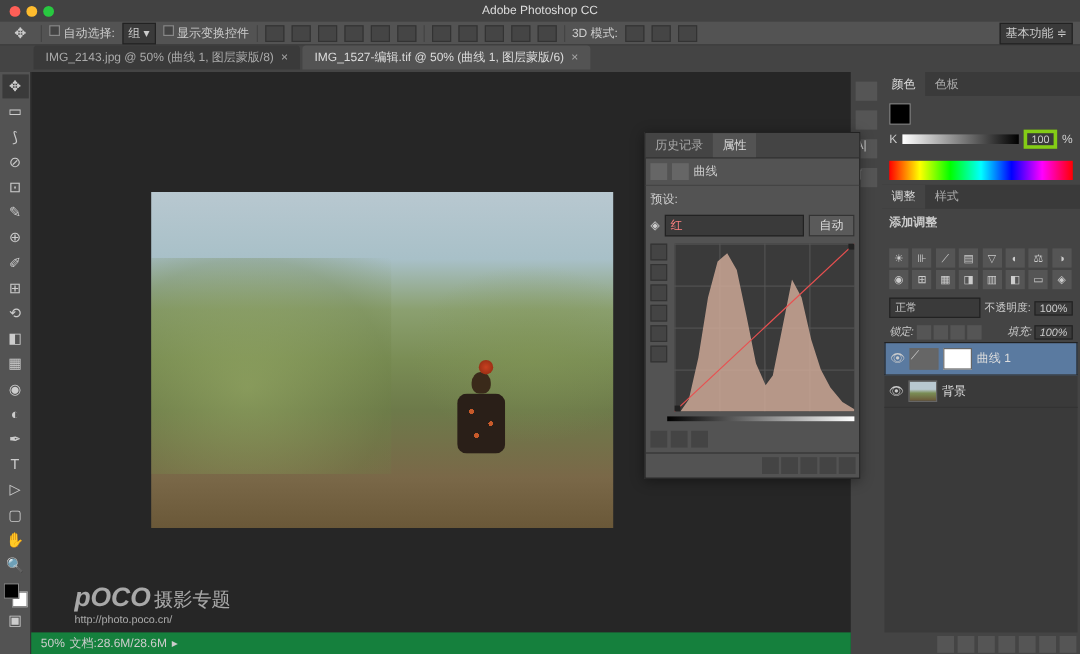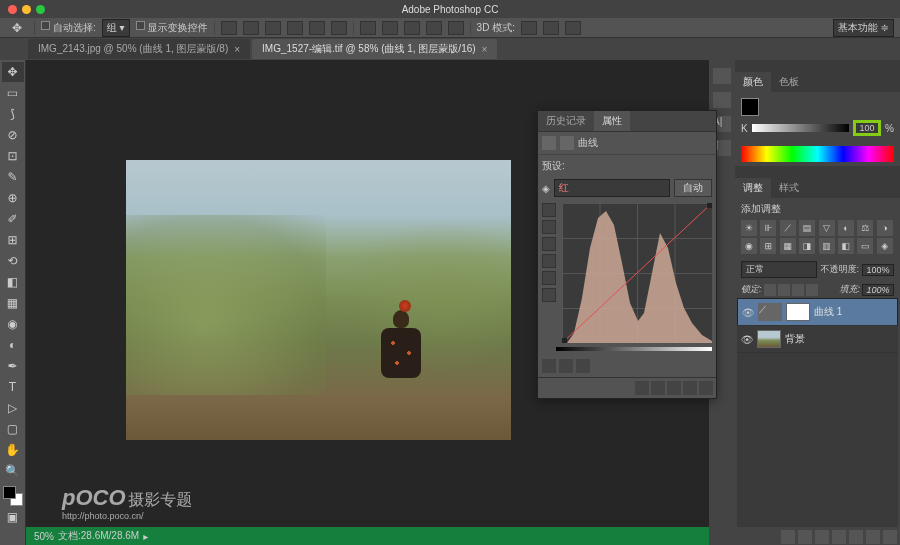--- a/index.html
+++ b/index.html
@@ -11,21 +11,21 @@
 .yellow{background:#febc2e;}
 .green{background:#28c840;}
 .title{position:absolute;left:50%;transform:translateX(-50%);color:#ddd;font-size:10px;}
 .optbar{height:20px;background:#535353;display:flex;align-items:center;padding:0 6px;gap:6px;border-bottom:1px solid #333;}
 .sel{background:#3a3a3a;border:1px solid #222;color:#ccc;font-size:10px;padding:1px 4px;}
 .chk{display:flex;gap:3px;}
 .chkbox{width:9px;height:9px;border:1px solid #888;background:#444;}
 .sep{width:1px;height:14px;background:#444;}
 .iconbtn{width:16px;height:14px;background:#454545;border:1px solid #333;}
 .right-opt{margin-left:auto;display:flex;align-items:center;gap:6px;}
-.tabbar{height:22px;background:#444;display:flex;align-items:center;padding-left:28px;}
+.tabbar{height:22px;background:#444;display:flex;align-items:flex-start;padding-left:28px;}
 .tab{padding:3px 10px;background:#3a3a3a;color:#aaa;font-size:10px;margin-right:2px;border-top-left-radius:3px;border-top-right-radius:3px;display:flex;align-items:center;gap:6px;}
 .tab.active{background:#535353;color:#ddd;}
 .tab-x{color:#aaa;}
 .main{display:flex;height:487px;}
 .toolcol{width:26px;background:#535353;border-right:1px solid #333;display:flex;flex-direction:column;align-items:center;padding-top:2px;gap:1px;}
 .tool{width:22px;height:20px;display:flex;align-items:center;justify-content:center;color:#ccc;font-size:12px;cursor:pointer;}
 .tool.active{background:#3a3a3a;}
 .swatch{position:relative;width:20px;height:20px;margin-top:4px;}
 .swatch .fg{position:absolute;top:0;left:0;width:13px;height:13px;background:#000;border:1px solid #888;}
 .swatch .bg{position:absolute;bottom:0;right:0;width:13px;height:13px;background:#fff;border:1px solid #888;}
@@ -57,31 +57,31 @@
 .curve-line{stroke:#e85050;stroke-width:1;fill:none;}
 .curve-bottom{display:flex;padding:4px;gap:3px;align-items:center;}
 .eyedrop{width:14px;height:14px;background:#444;}
 .bottom-strip{height:4px;margin:0 4px 4px 18px;background:linear-gradient(to right,#000,#fff);}
 .panel-footer{display:flex;justify-content:flex-end;padding:3px;gap:2px;border-top:1px solid #333;}
 .pf-ic{width:14px;height:14px;background:#444;}
 .midcol{width:26px;background:#444;display:flex;flex-direction:column;align-items:center;padding-top:8px;gap:8px;}
 .mc-ic{width:18px;height:16px;background:#555;}
 .rightpanel{width:165px;background:#444;display:flex;flex-direction:column;}
 .rp-tabs{display:flex;background:#3a3a3a;}
-.rp-tab{padding:3px 8px;color:#aaa;font-size:10px;margin-top:12px;}
+.rp-tab{padding:3px 8px;color:#aaa;font-size:10px;}
 .rp-tab.active{background:#444;color:#ddd;}
 .color-sec{padding:6px;}
 .color-sw{display:flex;align-items:center;gap:6px;}
 .csw{width:18px;height:18px;border:1px solid #888;}
 .kslider{display:flex;align-items:center;gap:4px;margin-top:4px;}
 .kslider .track{flex:1;height:8px;background:linear-gradient(to right,#fff,#000);}
 .kval{width:28px;background:#3a3a3a;border:3px solid #84cc16;text-align:center;font-size:9px;}
 .spectrum{height:16px;margin:4px 6px;background:linear-gradient(to right,#f00,#ff0,#0f0,#0ff,#00f,#f0f,#f00);}
 .adj-sec{padding:4px 6px;}
-.adj-label{color:#ccc;font-size:10px;margin-bottom:4px;}
+.adj-label{color:#ccc;font-size:10px;margin-bottom:15px;font-weight:bold;}
 .adj-grid{display:grid;grid-template-columns:repeat(8,1fr);gap:2px;}
 .adj-ic{width:16px;height:16px;background:#555;display:flex;align-items:center;justify-content:center;font-size:9px;}
 .layers-sec{flex:1;display:flex;flex-direction:column;}
 .layer-opts{padding:3px 6px;display:flex;align-items:center;gap:3px;font-size:9px;}
 .lo-sel{background:#3a3a3a;border:1px solid #222;padding:1px 4px;font-size:9px;color:#ccc;}
 .lo-val{background:#3a3a3a;border:1px solid #222;width:32px;text-align:center;font-size:9px;}
 .lock-row{padding:2px 6px;display:flex;align-items:center;gap:2px;font-size:9px;font-style:italic;}
 .lock-ic{width:12px;height:12px;background:#555;}
 .layers-list{flex:1;background:#3a3a3a;margin:0 2px;}
 .layer{display:flex;align-items:center;padding:4px;gap:4px;border-bottom:1px solid #333;}
@@ -144,21 +144,21 @@
     <div class="sel"><span>基本功能</span> ≑</div>
   </div>
 </div>
 
 <div class="tabbar">
   <div class="tab">
       <span>IMG_2143.jpg @ 50% (曲线 1, 图层蒙版/8)</span>
       <span class="tab-x">×</span>
     </div>
   <div class="tab active">
-      <span>IMG_1527-编辑.tif @ 58% (曲线 1, 图层蒙版/16)</span>
+      <span>IMG_1527-编辑.tif @ 50% (曲线 1, 图层蒙版/6)</span>
       <span class="tab-x">×</span>
     </div>
 </div>
 
 <div class="main">
   <div class="toolcol">
     <div class="tool active">✥</div>
     <div class="tool">▭</div>
     <div class="tool">⟆</div>
     <div class="tool">⊘</div>

